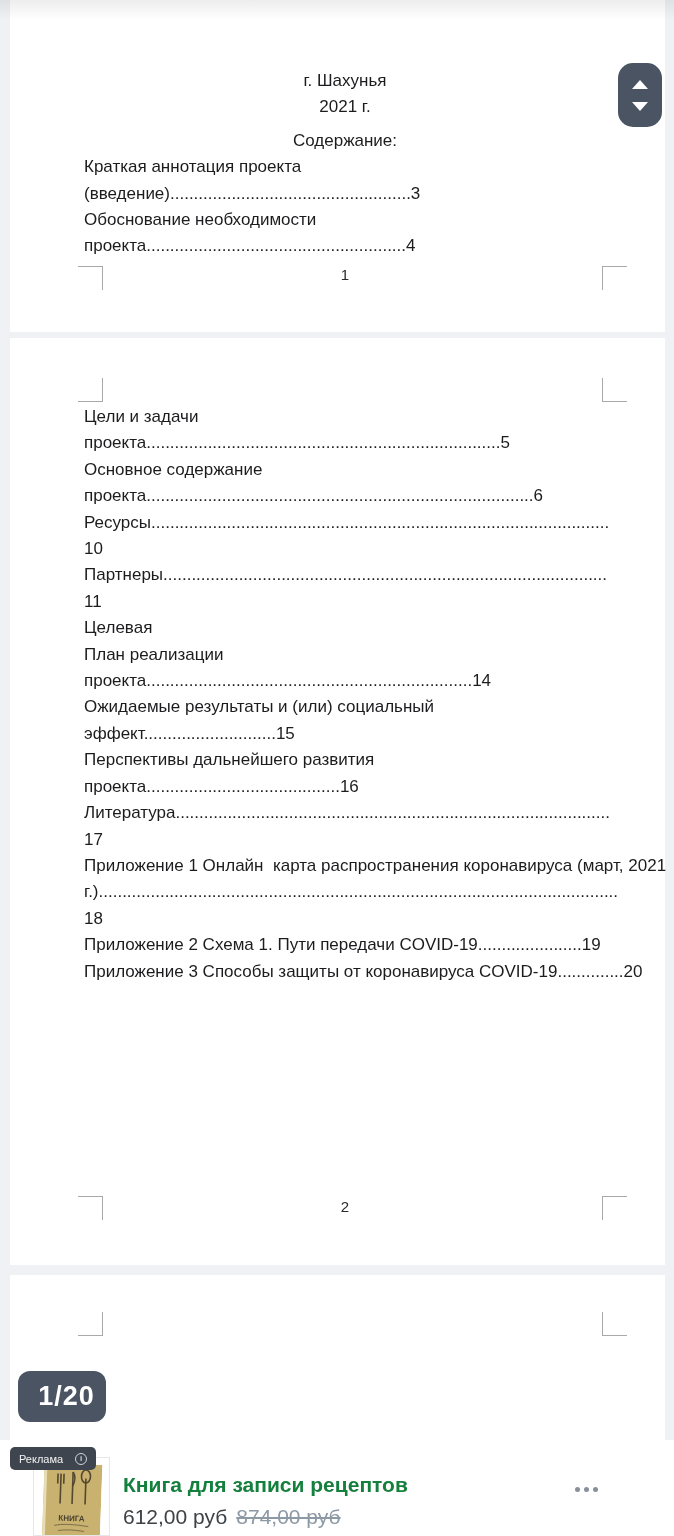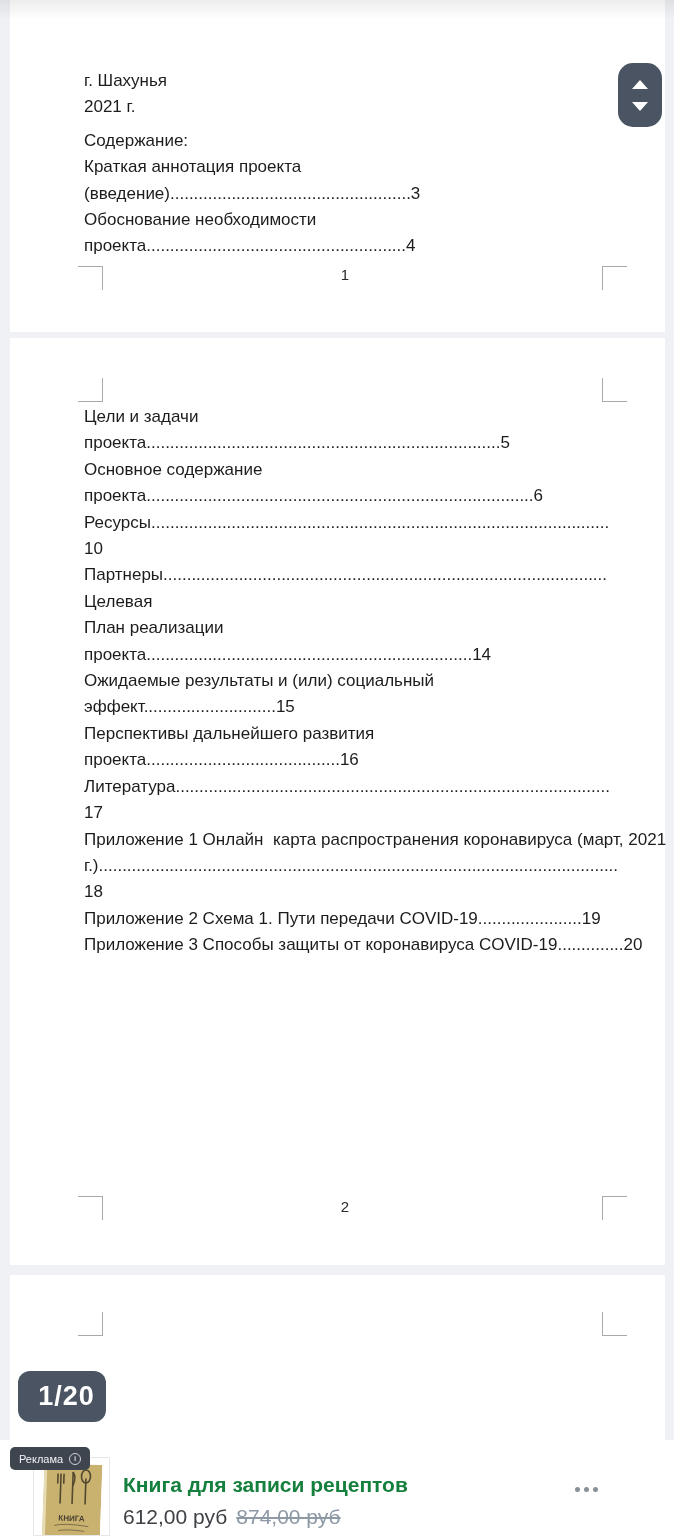--- a/index.html
+++ b/index.html
@@ -29,21 +29,21 @@
   #page1{top:0;height:332px;}
   #page2{top:338px;height:927px;}
   #page3{top:1275px;height:165px;}
   .content{
     position:absolute;left:74px;top:0;width:522px;
     font-size:17px;line-height:26.4px;color:var(--ink);
   }
   #page1 .content{top:68px;}
   #page2 .content{top:66px;}
   .doc-line{white-space:pre;}
-  .doc-line.center{}
+  .doc-line.center{text-align:center;}
   .doc-line.gap{margin-top:7px;}
   .page-num{
     position:absolute;left:74px;width:522px;text-align:center;
     font-size:15px;color:#2a2a2a;
   }
   #page1 .page-num{top:266px;}
   #page2 .page-num{top:860px;}
   
   .mark{position:absolute;width:25px;height:24px;}
   .mark.bl{border-top:1.5px solid var(--mark);border-right:1.5px solid var(--mark);}
@@ -72,21 +72,21 @@
     display:flex;align-items:center;justify-content:center;
     color:#ffffff;font-size:27px;font-weight:bold;letter-spacing:1px;padding-left:9px;
   }
   
   .ad-panel{
     position:absolute;left:0;top:1440px;width:674px;height:96px;background:#ffffff;z-index:30;
   }
   .ad-badge{
     position:absolute;left:10px;top:7px;height:23px;padding:0 9px;
     background:var(--adbadge);border-radius:5px;z-index:5;
-    display:flex;align-items:center;gap:6px;color:#f2f3f5;font-size:11px;
+    display:flex;align-items:center;gap:12px;color:#f2f3f5;font-size:11px;
   }
   .info-ic{
     width:12px;height:12px;border:1px solid #cfd3d8;border-radius:50%;
     display:flex;align-items:center;justify-content:center;
     font-size:8px;color:#cfd3d8;font-weight:bold;
   }
   .ad-img{
     position:absolute;left:33px;top:17px;width:77px;height:79px;
     background:#ffffff;border:1px solid #e7e7e7;overflow:hidden;
   }
@@ -130,20 +130,21 @@
   <div class="mark tl left top"></div>
   <div class="mark tr right top"></div>
   <div class="content">
       <div class="doc-line">Цели и задачи</div>
       <div class="doc-line">проекта...........................................................................5</div>
       <div class="doc-line">Основное содержание</div>
       <div class="doc-line">проекта..................................................................................6</div>
       <div class="doc-line">Ресурсы.................................................................................................</div>
       <div class="doc-line">10</div>
       <div class="doc-line">Партнеры..............................................................................................</div>
+      <div class="doc-line">11</div>
       <div class="doc-line">Целевая</div>
       <div class="doc-line">План реализации</div>
       <div class="doc-line">проекта.....................................................................14</div>
       <div class="doc-line">Ожидаемые результаты и (или) социальный</div>
       <div class="doc-line">эффект............................15</div>
       <div class="doc-line">Перспективы дальнейшего развития</div>
       <div class="doc-line">проекта.........................................16</div>
       <div class="doc-line">Литература............................................................................................</div>
       <div class="doc-line">17</div>
       <div class="doc-line">Приложение 1 Онлайн  карта распространения коронавируса (март, 2021</div>

